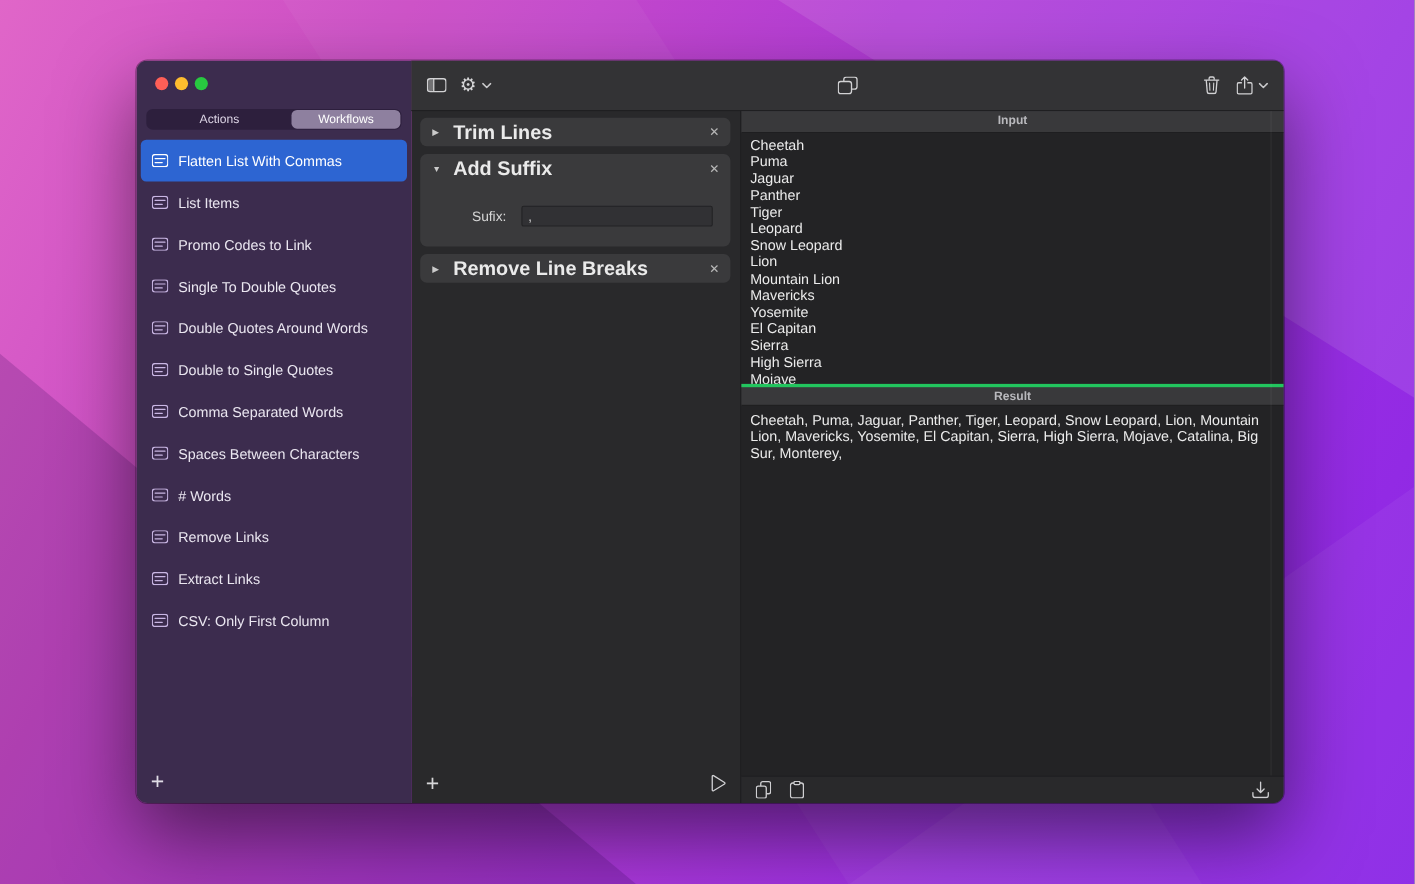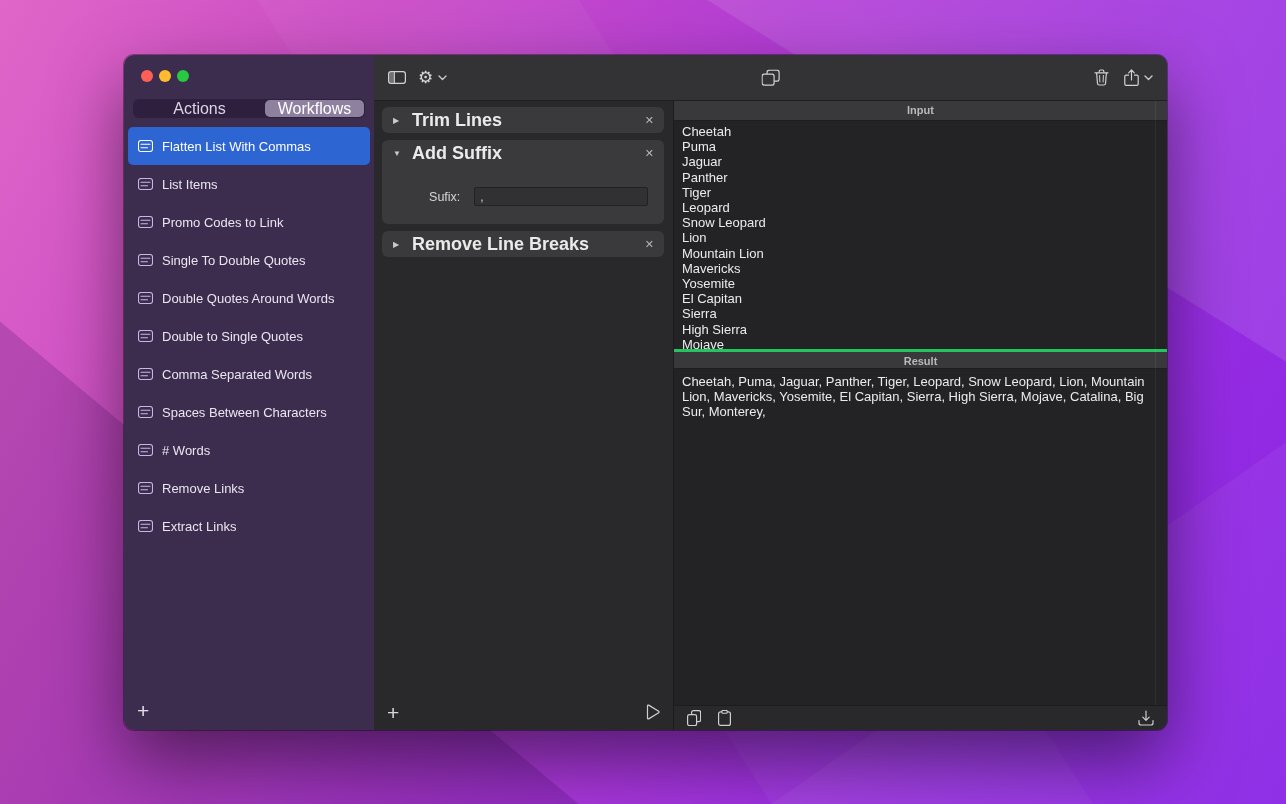--- a/index.html
+++ b/index.html
@@ -30,21 +30,21 @@
   .tl { width: 12px; height: 12px; border-radius: 50%; }
   .tl.red    { background: #ff5f57; }
   .tl.yellow { background: #febc2e; }
   .tl.green  { background: #28c840; }
 
   .segmented {
     position: absolute; top: 44px; left: 9px; right: 9px; height: 19px;
     background: rgba(18,8,32,0.35); border-radius: 6px; display: flex; padding: 1px;
   }
   .seg {
-    flex: 1; font-size: 16px; color: #ddd5e6; border-radius: 5px;
+    flex: 1; font-size: 11px; color: #ddd5e6; border-radius: 5px;
     display: flex; align-items: center; justify-content: center; cursor: default; margin-left: 16px;
   }
   .seg.selected { background: #8e809f; color: #ffffff; }
 
   .wf-list { position: absolute; top: 72px; left: 4px; right: 4px; }
   .wf-item {
     height: 38px; display: flex; align-items: center; gap: 9px;
     padding: 0 6px 0 10px; border-radius: 5px; font-size: 13px; color: #eae6f0;
     white-space: nowrap;
   }
@@ -230,20 +230,29 @@
             <span class="wf-label">Remove Links</span>
           </div>
           <div class="wf-item">
             <span class="wf-icon">
               <svg width="15" height="12" viewBox="0 0 15 12">
                 <rect x="0.5" y="0.5" width="14" height="11" rx="2.5" fill="none" stroke="currentColor" stroke-width="1.1"></rect>
                 <path d="M3 4.2h9M3 7.8h6.5" fill="none" stroke="currentColor" stroke-width="1.1" stroke-linecap="round"></path>
               </svg>
             </span>
             <span class="wf-label">Extract Links</span>
+          </div>
+          <div class="wf-item">
+            <span class="wf-icon">
+              <svg width="15" height="12" viewBox="0 0 15 12">
+                <rect x="0.5" y="0.5" width="14" height="11" rx="2.5" fill="none" stroke="currentColor" stroke-width="1.1"></rect>
+                <path d="M3 4.2h9M3 7.8h6.5" fill="none" stroke="currentColor" stroke-width="1.1" stroke-linecap="round"></path>
+              </svg>
+            </span>
+            <span class="wf-label">CSV: Only First Column</span>
           </div>
         </div>
 
       <div class="sidebar-bottom">
         <span class="plus-btn">+</span>
       </div>
     </aside>
 
     <div class="main">
 

